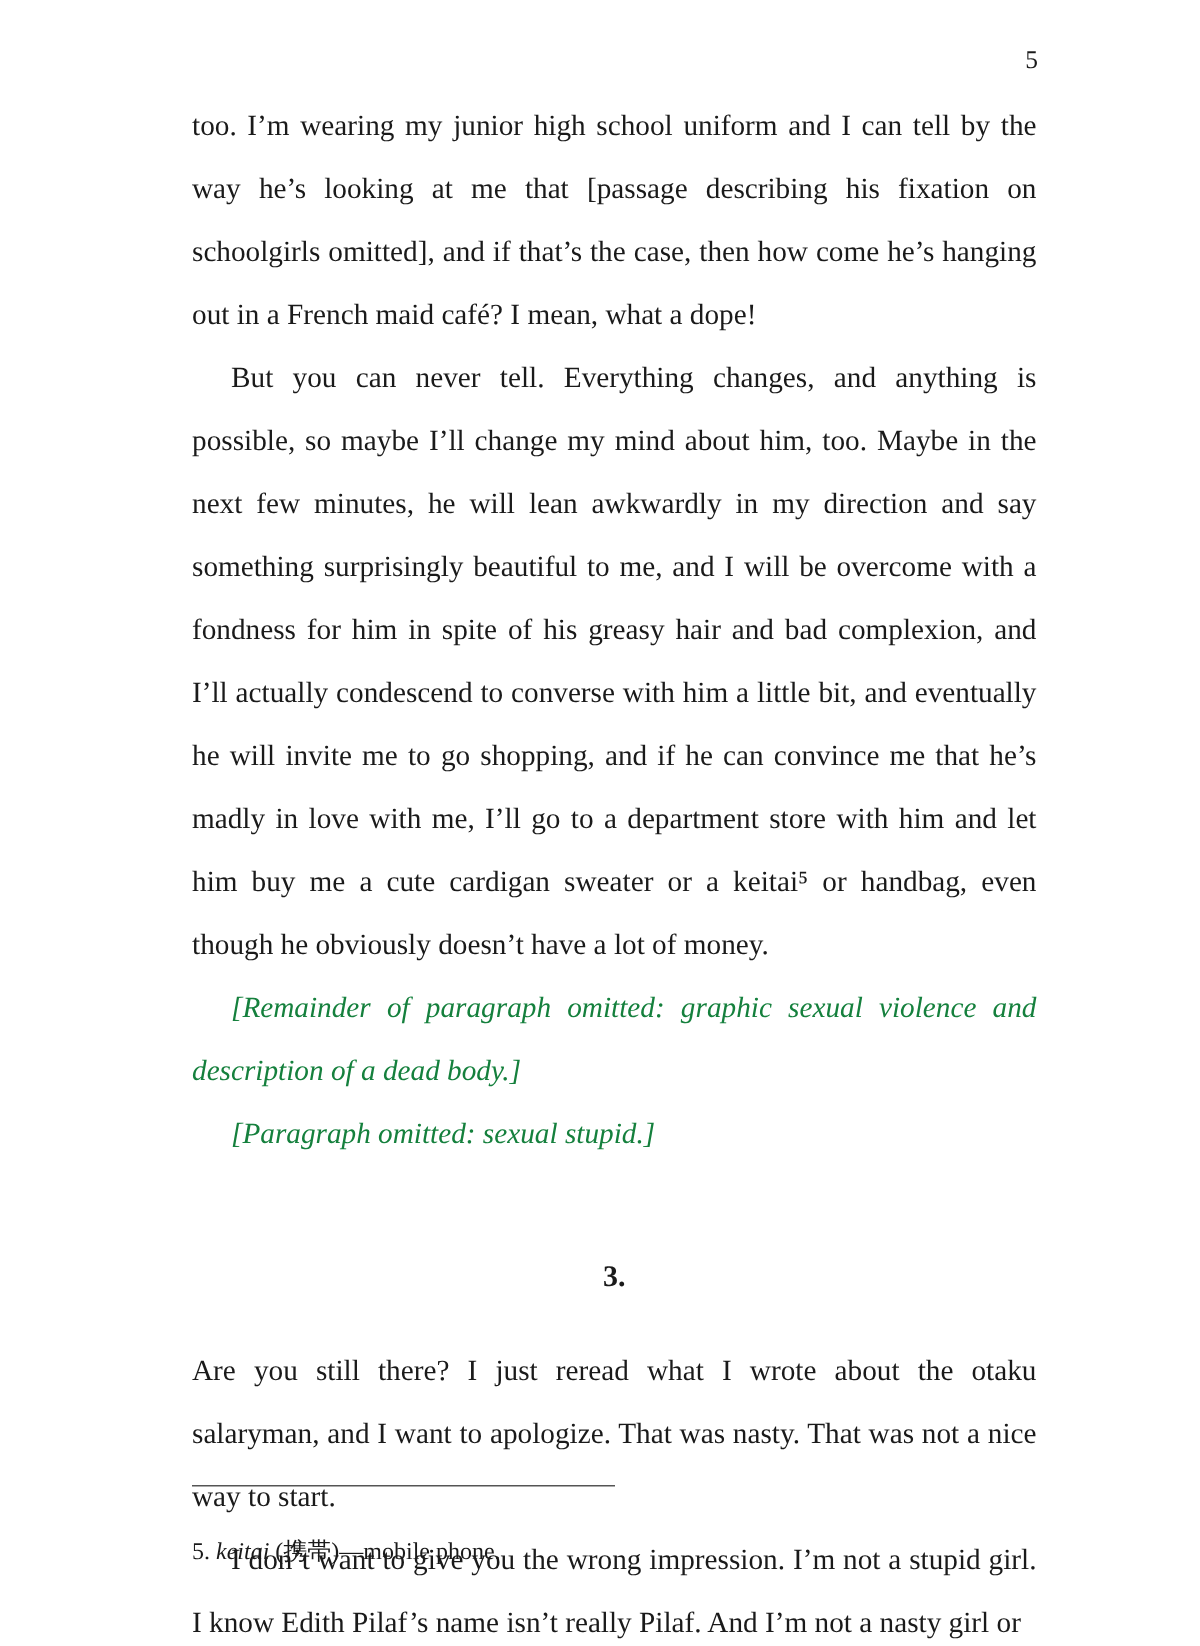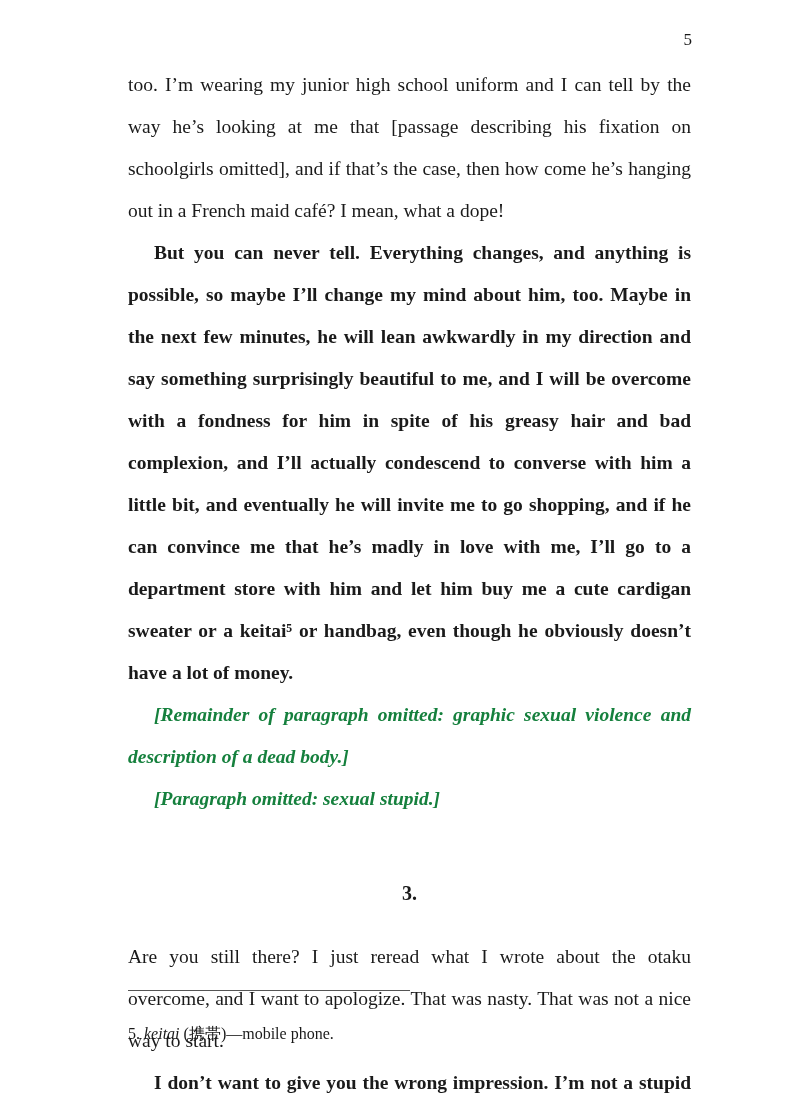--- a/index.html
+++ b/index.html
@@ -30,21 +30,20 @@
       font-family: "Liberation Serif", serif;
       font-size: 19.5px;
       line-height: 42px;
       text-align: justify;
     }
     .body-text p {
       margin: 0;
     }
     .body-text p.indent {
       text-indent: 26px;
-      font-weight: bold;
     }
     .body-text p.redacted {
       color: #15803d;
       font-style: italic;
     }
     .section-heading {
       text-align: center;
       font-size: 20px;
       font-weight: bold;
       margin: 52px 0 22px 0 !important;
@@ -76,21 +75,21 @@
 <div class="page-number">5</div>
 
 <div class="body-text">
   <p>too. I’m wearing my junior high school uniform and I can tell by the way he’s looking at me that [passage describing his fixation on schoolgirls omitted], and if that’s the case, then how come he’s hanging out in a French maid café? I mean, what a dope!</p>
   <p class="indent">But you can never tell. Everything changes, and anything is possible, so maybe I’ll change my mind about him, too. Maybe in the next few minutes, he will lean awkwardly in my direction and say something surprisingly beautiful to me, and I will be overcome with a fondness for him in spite of his greasy hair and bad complexion, and I’ll actually condescend to converse with him a little bit, and eventually he will invite me to go shopping, and if he can convince me that he’s madly in love with me, I’ll go to a department store with him and let him buy me a cute cardigan sweater or a keitai⁵ or handbag, even though he obviously doesn’t have a lot of money.</p>
   <p class="indent redacted">[Remainder of paragraph omitted: graphic sexual violence and description of a dead body.]</p>
   <p class="indent redacted">[Paragraph omitted: sexual stupid.]</p>
 
   <p class="section-heading">3.</p>
 
-  <p>Are you still there? I just reread what I wrote about the otaku overcome, and I want to apologize. That was nasty. That was not a nice way to start.</p>
+  <p>Are you still there? I just reread what I wrote about the otaku salaryman, and I want to apologize. That was nasty. That was not a nice way to start.</p>
   <p class="indent">I don’t want to give you the wrong impression. I’m not a stupid girl. I know Edith Pilaf’s name isn’t really Pilaf. And I’m not a nasty girl or</p>
 </div>
 
 <div class="footnote-rule"></div>
 
 <div class="footnote">
   <span>5.</span>
   <span class="term">keitai</span>
   <span>(携帯)—mobile phone.</span>
 </div>

